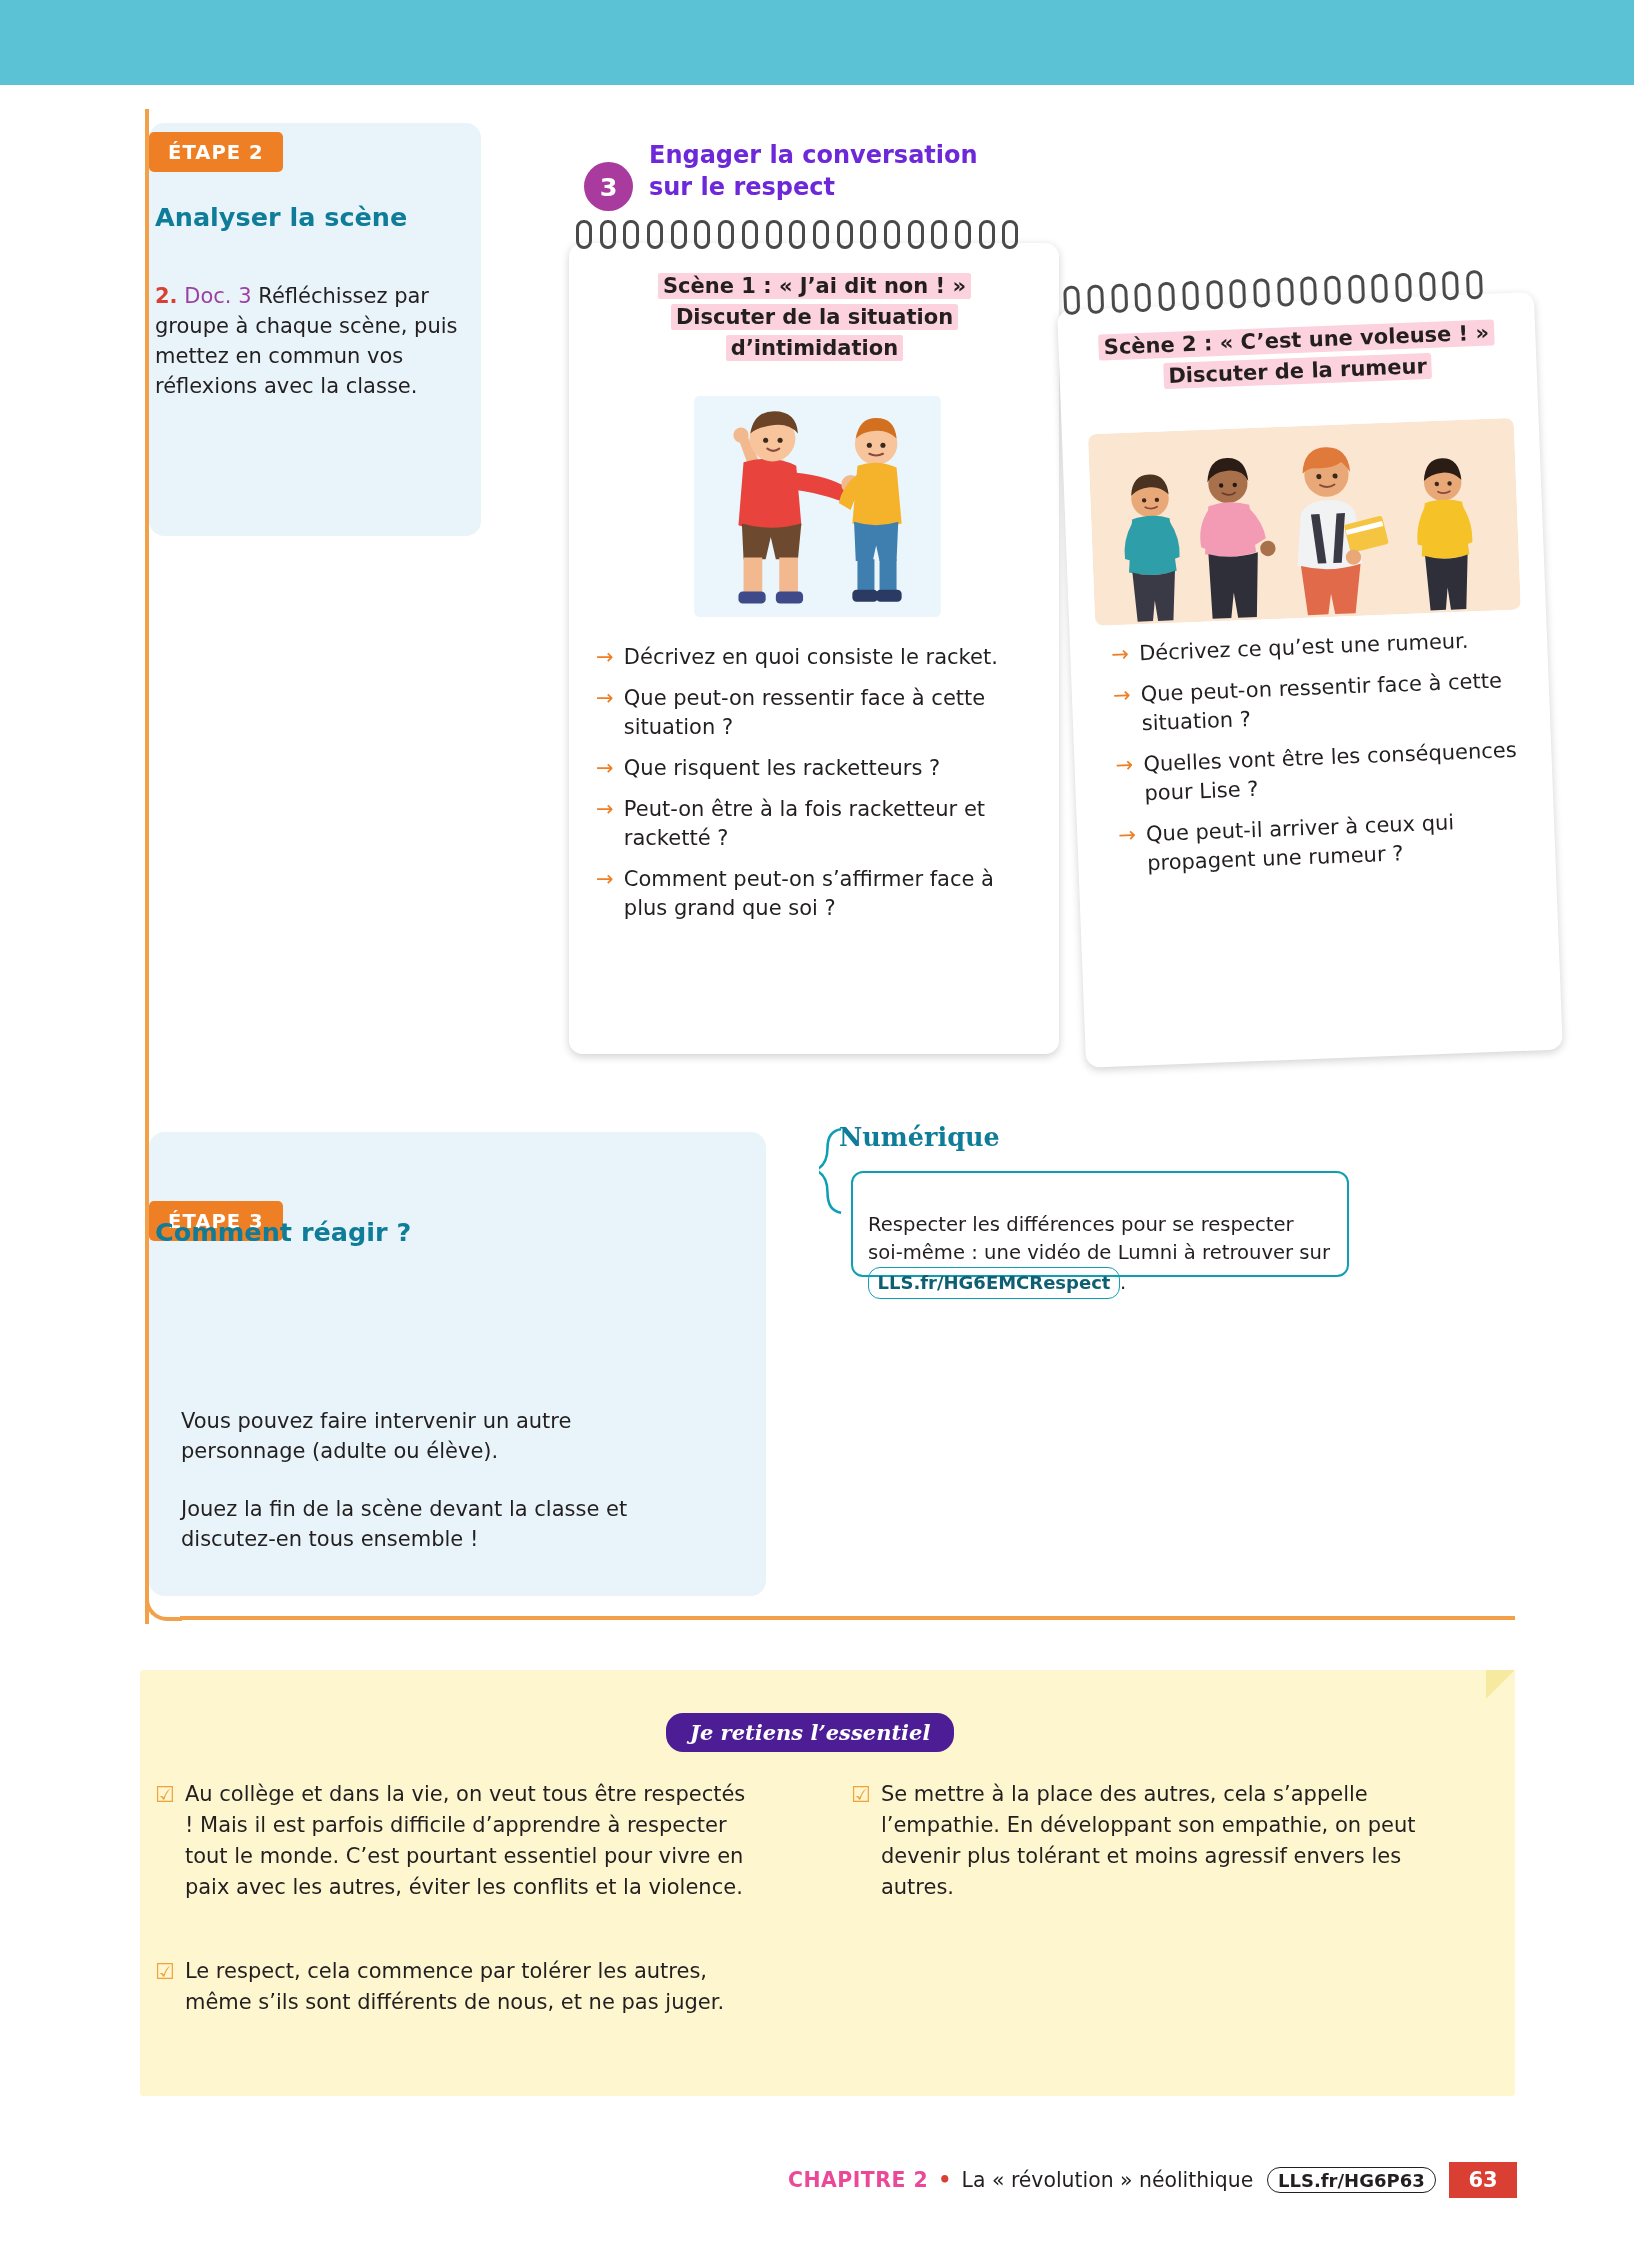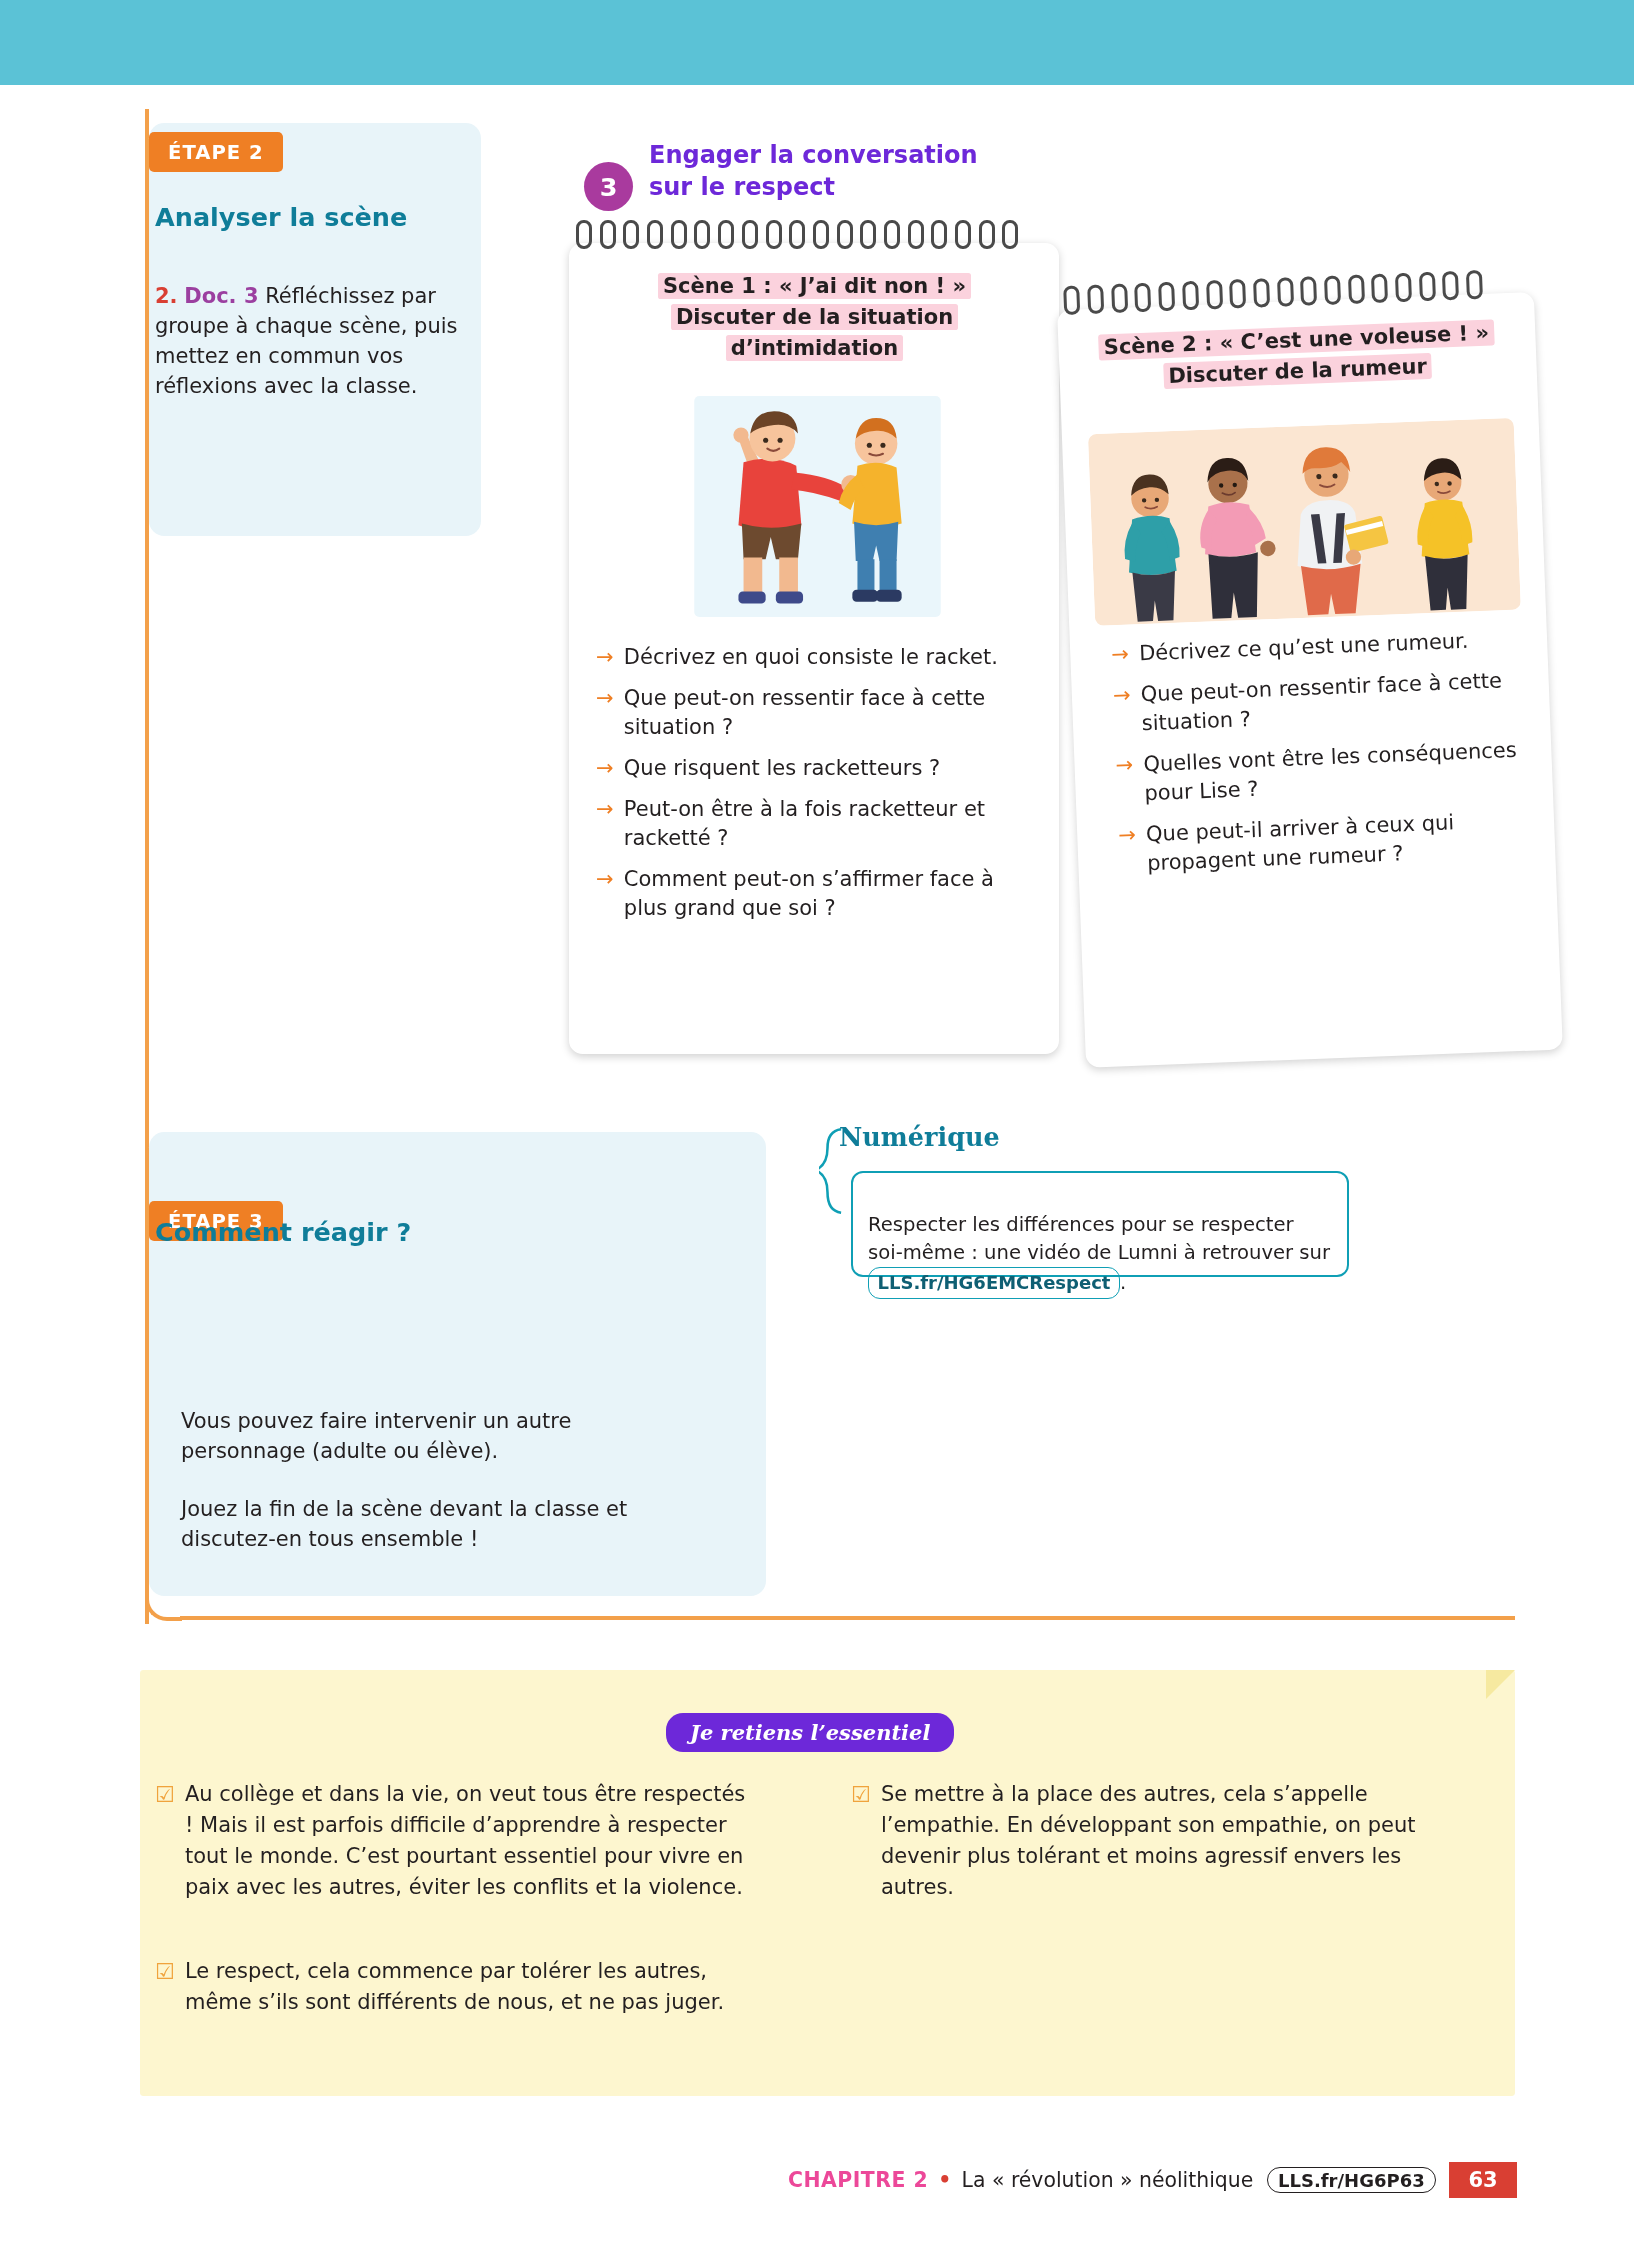--- a/index.html
+++ b/index.html
@@ -87,21 +87,21 @@
   }
 
   .body-text {
     font-size: 21px;
     line-height: 30px;
     color: #231f20;
     font-family: "DejaVu Sans", sans-serif;
   }
 
   .num-red { color: #d93f33; font-weight: bold; }
-  .doc-purple { color: #9b3fa0; font-weight: bold; }
+  .doc-purple { color: #9b3fa0; font-weight: normal; }
 
   
   .circle-num {
     position: absolute;
     width: 49px; height: 49px;
     border-radius: 50%;
     background: #a93a9e;
     color: #fff;
     font-size: 25.5px;
     font-weight: bold;
@@ -213,21 +213,21 @@
     border-radius: 3.4px;
   }
   .retiens-fold {
     position: absolute;
     width: 0; height: 0;
     border-left: 29px solid #f6e9a0;
     border-bottom: 29px solid transparent;
   }
   .retiens-title {
     position: absolute;
-    background: #6d28d9;
+    background: #4c1d95;
     color: #ffffff;
     font-weight: bold;
     font-style: italic;
     font-size: 21px;
     padding: 6.8px 24px;
     border-radius: 17px;
     font-family: "DejaVu Serif", serif;
   }
   .check-item {
     position: absolute;

